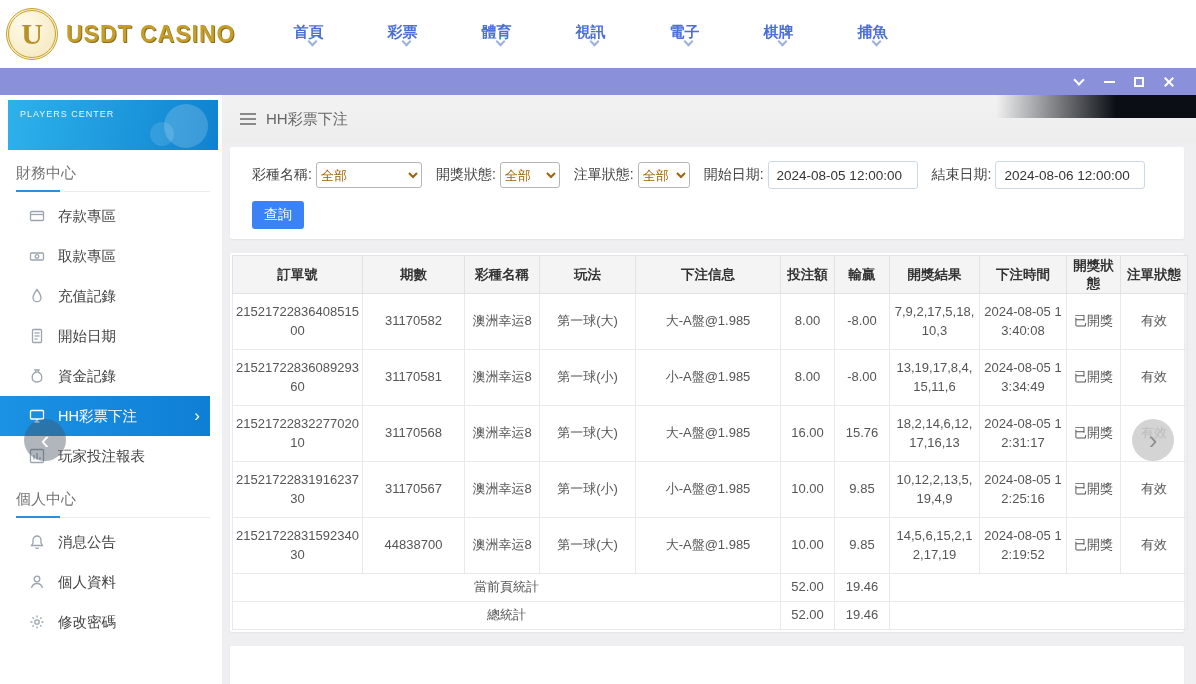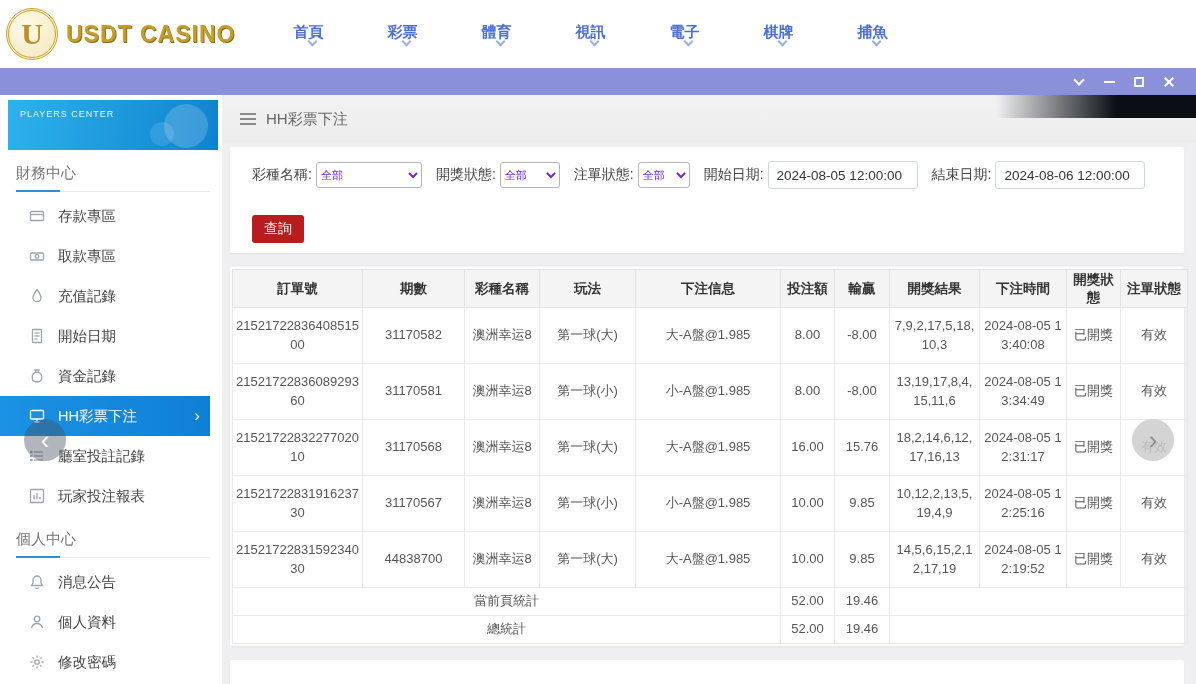--- a/index.html
+++ b/index.html
@@ -52,26 +52,26 @@
   .dark-corner { position:absolute; top:0; right:0; width:200px; height:23px; background:linear-gradient(to right, rgba(11,15,21,0), #0b0f15 60%); }
   .hamburger { width:16px; cursor:pointer; margin-right:10px; }
   .hamburger span { display:block; width:16px; height:2px; background:#8a8a8a; margin:3px 0; }
   .crumb { font-size:15px; color:#666; }
 
   .card { background:#fff; margin:0 12px 14px 8px; border-radius:2px; box-shadow:0 1px 2px rgba(0,0,0,.05); }
   .filter-card { margin-top:4px; padding:14px 14px 10px 22px; }
   .filter-row { display:flex; align-items:center; flex-wrap:nowrap; font-size:14px; color:#444; }
   .filter-row label { margin-right:4px; white-space:nowrap; }
   .filter-row .gap { width:14px; }
-  select { height:26px; border:1px solid #b5b5b5; border-radius:3px; background:#fff; font-size:11px; color:#6d28d9; font-family:inherit; }
+  select { height:26px; border:1px solid #b5b5b5; border-radius:3px; background:#fff; font-size:13px; color:#a16207; font-family:inherit; }
   .sel-wide { width:106px; }
   .sel-small { width:60px; }
   .sel-xs { width:52px; }
   .date-input { width:150px; height:28px; border:1px solid #cdd8e6; border-radius:3px; padding:4px 8px; font-size:13.5px; color:#333; font-family:inherit; }
-  .search-btn { margin-top:26px; min-width:46px; height:28px; padding:0 12px; background:#b91c1c; border:none; border-radius:3px; color:#fff; font-size:14px; cursor:pointer; font-family:inherit; }
+  .search-btn { margin-top:12px; min-width:46px; height:28px; padding:0 12px; background:#3b82f6; border:none; border-radius:3px; color:#fff; font-size:14px; cursor:pointer; font-family:inherit; }
 
   
   .table-card { padding:2px; }
   table { width:100%; border-collapse:collapse; table-layout:fixed; text-align:center; font-size:13px; color:#555; }
   th { background:#f4f4f5; color:#333; font-weight:bold; font-size:13.5px; height:38px; border:1px solid #e2e2e2; padding:0; }
   td { border:1px solid #e9e9e9; height:56px; padding:2px 3px; line-height:1.4; word-break:break-all; }
   tr.summary td { height:28px; }
   .bottom-card { height:40px; margin-bottom:0; }
 
   
@@ -193,33 +193,20 @@
     <div class="menu-item active">
       <span class="mi-icon">
           <svg width="16" height="16" viewBox="0 0 16 16" fill="none" stroke="currentColor" stroke-width="1.3">
             <rect x="1.5" y="2.5" width="13" height="8.5" rx="1"></rect>
             <line x1="5.5" y1="14" x2="10.5" y2="14"></line>
             <line x1="8" y1="11" x2="8" y2="14"></line>
           </svg>
         </span>
       <span>HH彩票下注</span>
       <span class="mi-arrow">›</span>
-    </div>
-    <div class="menu-item">
-      <span class="mi-icon">
-          <svg width="16" height="16" viewBox="0 0 16 16" fill="none" stroke="currentColor" stroke-width="1.3">
-            <line x1="5" y1="4" x2="14" y2="4"></line>
-            <line x1="5" y1="8" x2="14" y2="8"></line>
-            <line x1="5" y1="12" x2="14" y2="12"></line>
-            <circle cx="2.3" cy="4" r="0.7"></circle>
-            <circle cx="2.3" cy="8" r="0.7"></circle>
-            <circle cx="2.3" cy="12" r="0.7"></circle>
-          </svg>
-        </span>
-      <span>廳室投註記錄</span>
     </div>
     <div class="menu-item">
       <span class="mi-icon">
           <svg width="16" height="16" viewBox="0 0 16 16" fill="none" stroke="currentColor" stroke-width="1.3">
             <rect x="1.5" y="1.5" width="13" height="13" rx="1"></rect>
             <line x1="5" y1="11.5" x2="5" y2="7"></line>
             <line x1="8" y1="11.5" x2="8" y2="5"></line>
             <line x1="11" y1="11.5" x2="11" y2="9"></line>
           </svg>
         </span>

